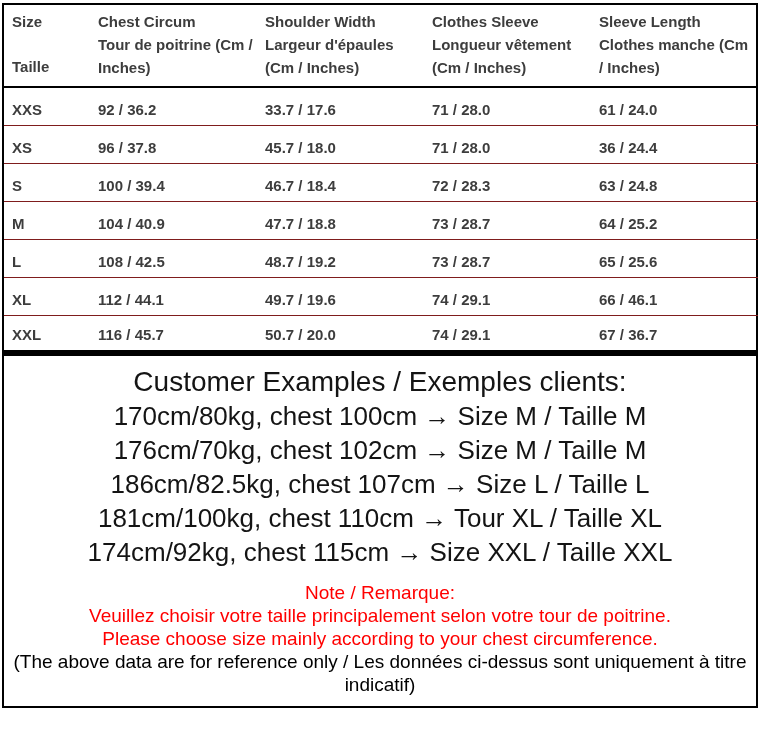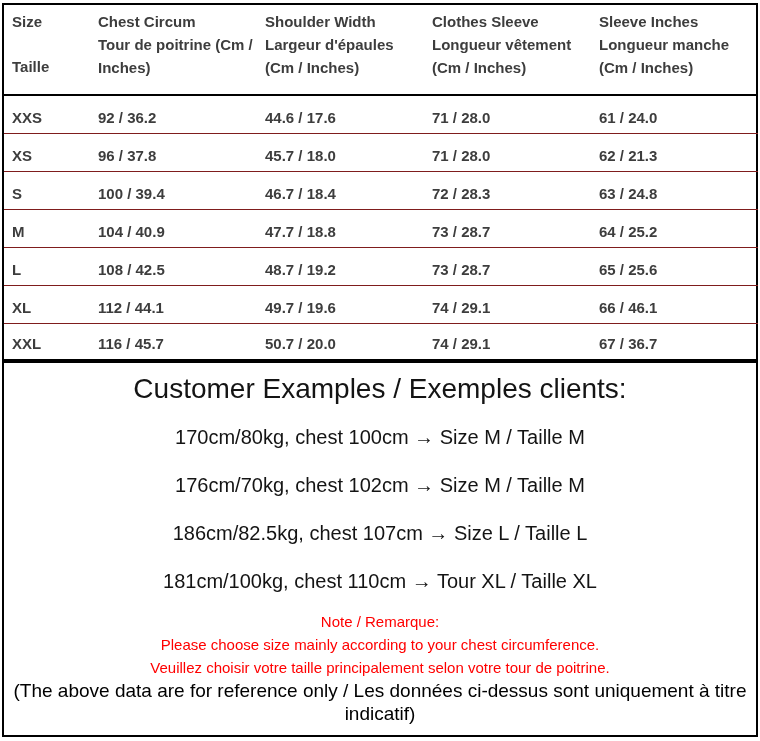--- a/index.html
+++ b/index.html
@@ -20,21 +20,21 @@
   
   table.size-table {
     width: 100%;
     border-collapse: collapse;
     table-layout: fixed;
     color: #3d3d3d;
   }
   table.size-table col.c-size     { width: 86px; }
   table.size-table col.c-measure  { width: 167px; }
   th, td {
-    padding: 0 4px 12px 8px;
+    padding: 0 4px 4px 8px;
     text-align: left;
     font-size: 15px;
     font-weight: bold;
     overflow: hidden;
   }
   thead tr {
     border-bottom: 2px solid #000000;
   }
   th {
     height: 72px;
@@ -46,44 +46,44 @@
     display: flex;
     flex-direction: column;
     justify-content: space-between;
     height: 68px;
   }
   tbody tr {
     border-bottom: 1px solid #7f1d1d;
     height: 38px;
   }
   tbody tr:last-child {
-    border-bottom: 4px solid #000000;
+    border-bottom: 6px solid #000000;
     margin-left: 28px;
   }
   tbody td {
     vertical-align: bottom;
     padding-bottom: 7px;
   }
   
   .examples {
     text-align: center;
     color: #141414;
     padding: 14px 0 10px 0;
   }
   .examples .ex-title {
     font-size: 28px;
     line-height: 24px;
   }
   .examples .ex-line {
-    font-size: 20px;
+    font-size: 26px;
     line-height: 24px;
-    margin-top: 24px;
+    margin-top: 10px;
   }
   .note-title, .note-line-red {
-    font-size: 15px;
+    font-size: 19px;
     line-height: 23px;
     color: #ff0000;
   }
   .note-title { margin-top: 17px; }
   .note-disclaimer {
     font-size: 19px;
     line-height: 23px;
     color: #000000;
     padding: 0 1px;
   }
@@ -115,39 +115,39 @@
         </th>
         <th>
           <div>Shoulder Width</div>
           <div>Largeur d'épaules (Cm / Inches)</div>
         </th>
         <th>
           <div>Clothes Sleeve</div>
           <div>Longueur vêtement (Cm / Inches)</div>
         </th>
         <th>
-          <div>Sleeve Inches</div>
-          <div>Longueur manche (Cm / Inches)</div>
+          <div>Sleeve Length</div>
+          <div>Clothes manche (Cm / Inches)</div>
         </th>
       </tr>
     </thead>
     <tbody>
       <tr>
         <td>XXS</td>
         <td>92 / 36.2</td>
-        <td>44.6 / 17.6</td>
+        <td>33.7 / 17.6</td>
         <td>71 / 28.0</td>
         <td>61 / 24.0</td>
       </tr>
       <tr>
         <td>XS</td>
         <td>96 / 37.8</td>
         <td>45.7 / 18.0</td>
         <td>71 / 28.0</td>
-        <td>62 / 21.3</td>
+        <td>36 / 24.4</td>
       </tr>
       <tr>
         <td>S</td>
         <td>100 / 39.4</td>
         <td>46.7 / 18.4</td>
         <td>72 / 28.3</td>
         <td>63 / 24.8</td>
       </tr>
       <tr>
         <td>M</td>
@@ -179,20 +179,21 @@
       </tr>
     </tbody>
   </table>
 
   <div class="examples">
     <div class="ex-title">Customer Examples / Exemples clients:</div>
     <div class="ex-line">170cm/80kg, chest 100cm → Size M / Taille M</div>
     <div class="ex-line">176cm/70kg, chest 102cm → Size M / Taille M</div>
     <div class="ex-line">186cm/82.5kg, chest 107cm → Size L / Taille L</div>
     <div class="ex-line">181cm/100kg, chest 110cm → Tour XL / Taille XL</div>
+    <div class="ex-line">174cm/92kg, chest 115cm → Size XXL / Taille XXL</div>
 
     <div class="note-title">Note / Remarque:</div>
+    <div class="note-line-red">Veuillez choisir votre taille principalement selon votre tour de poitrine.</div>
     <div class="note-line-red">Please choose size mainly according to your chest circumference.</div>
-    <div class="note-line-red">Veuillez choisir votre taille principalement selon votre tour de poitrine.</div>
     <div class="note-disclaimer">(The above data are for reference only / Les données ci-dessus sont uniquement à titre indicatif)</div>
   </div>
 
 </div>
 
 </body></html>

